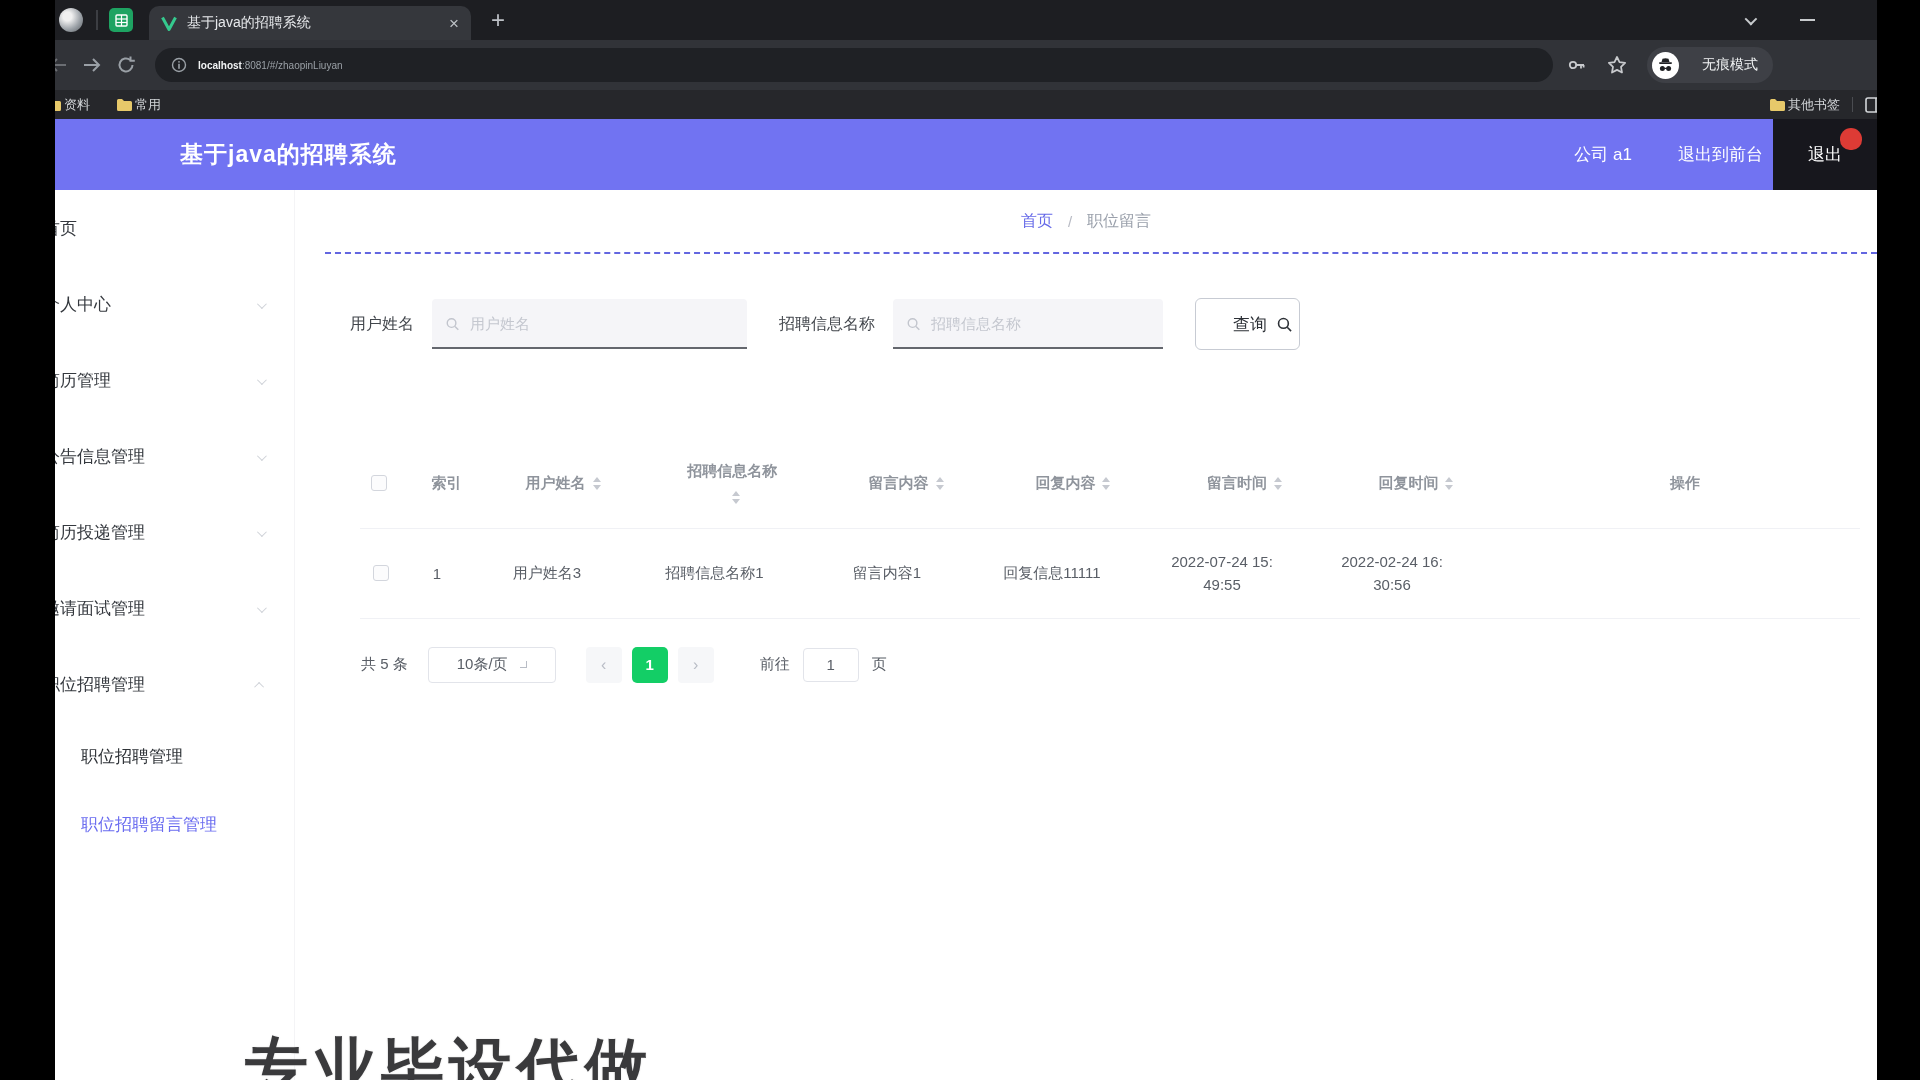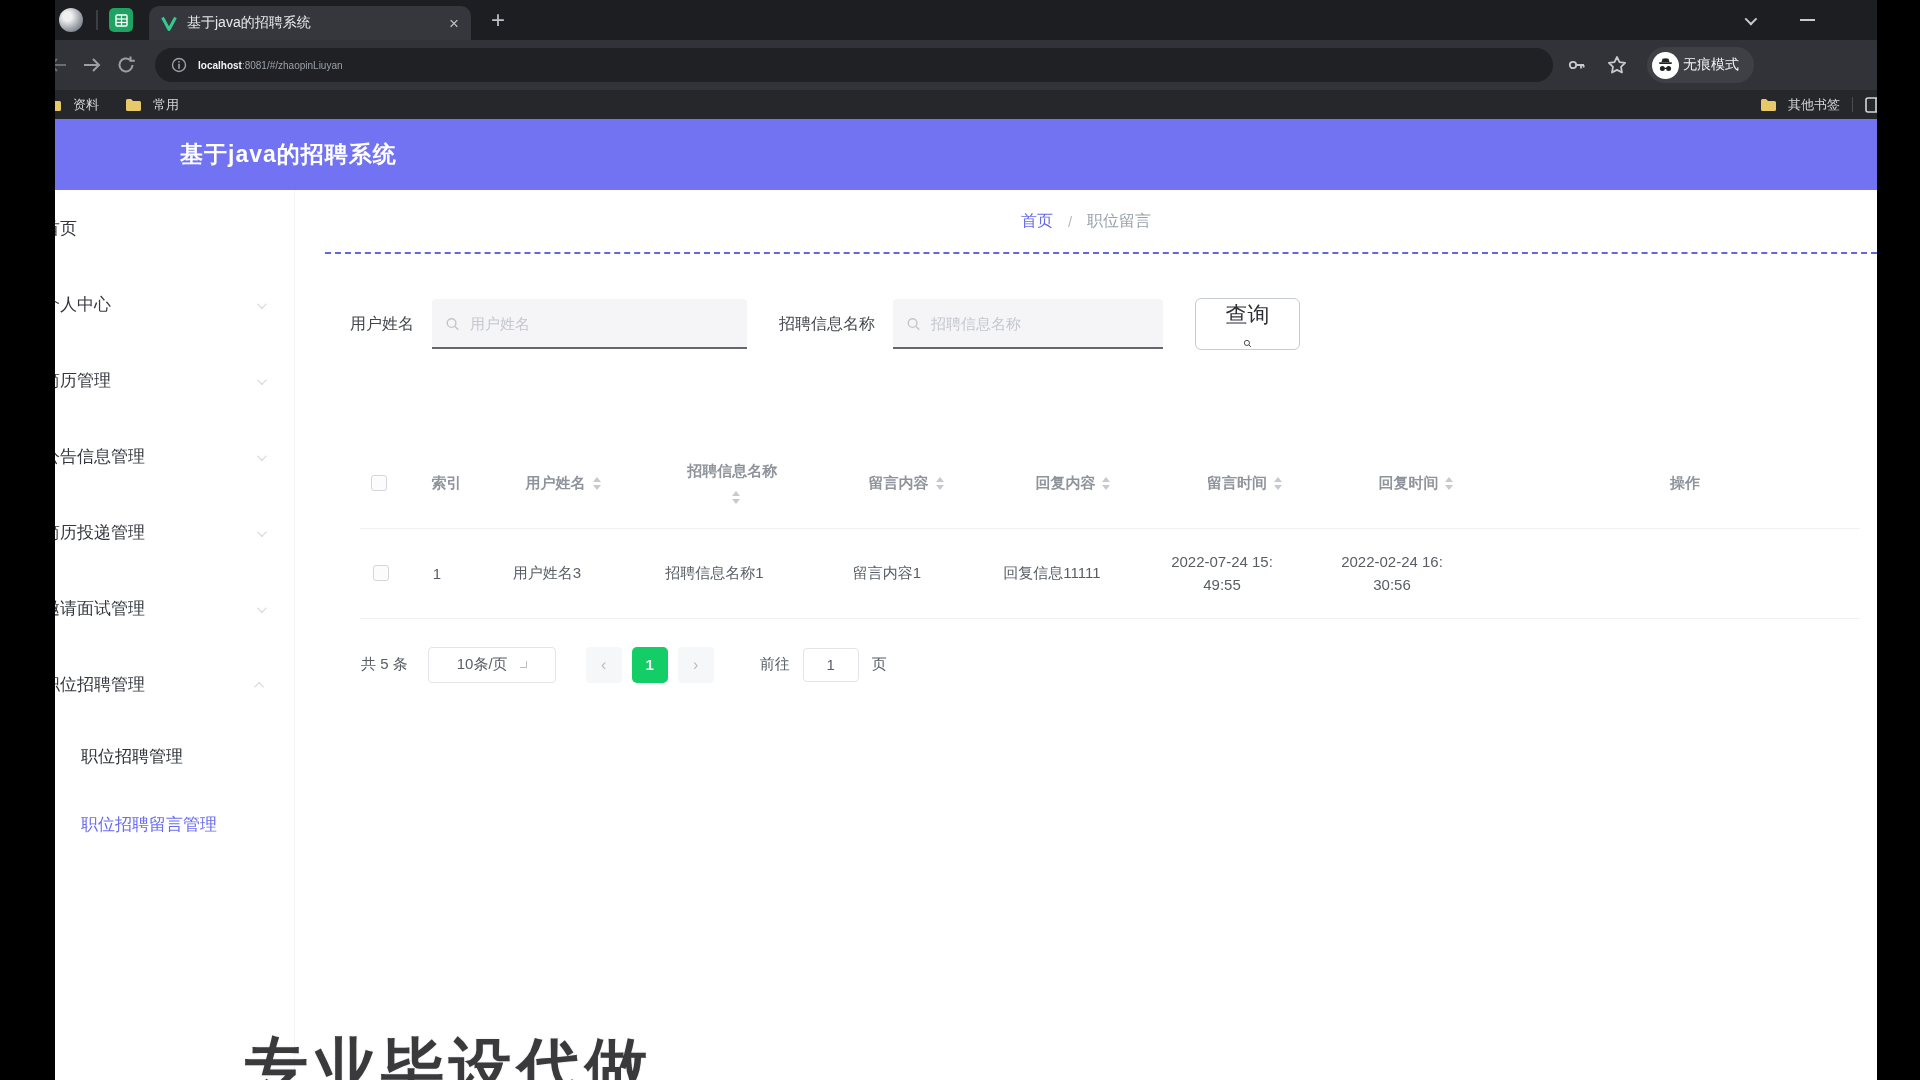--- a/index.html
+++ b/index.html
@@ -29,28 +29,28 @@
 
   
   .toolbar { position:absolute; top:40px; left:0; right:0; height:50px; background:#313338; display:flex; align-items:center; }
   .nav-ic { color:#9aa0a6; display:flex; align-items:center; justify-content:center; width:34px; height:34px; flex-shrink:0; }
   .nav-ic.back { margin-left:-14px; color:#6b6e73; }
   .url-pill { height:34px; width:1398px; border-radius:17px; background:#1f2125; margin-left:12px;
     display:flex; align-items:center; padding:0 16px; gap:11px; flex-shrink:0; }
   .url-text { font-size:10px; color:#9aa0a6; white-space:nowrap; }
   .url-text b { color:#f1f3f4; font-weight:700; }
   .omni-right { display:flex; align-items:center; margin-left:14px; gap:20px; color:#c8cacd; }
-  .incog { height:36px; border-radius:18px; background:#3e4046; display:flex; align-items:center; gap:4px; padding:0 15px 0 5px; }
+  .incog { height:36px; border-radius:18px; background:#3e4046; display:flex; align-items:center; gap:23px; padding:0 15px 0 5px; }
   .incog-circle { width:27px; height:27px; border-radius:50%; background:#fff; display:flex; align-items:center; justify-content:center; }
   .incog-label { color:#f1f3f4; font-size:14px; }
 
   
   .bookmarks { position:absolute; top:90px; left:0; right:0; height:29px; background:#26272b; display:flex; align-items:center;
     font-size:13px; color:#d3d6d9; }
-  .bm { display:flex; align-items:center; gap:11px;font-family:Liberation Serif, serif; }
+  .bm { display:flex; align-items:center; gap:2px;font-family:Liberation Serif, serif; }
   .bm-cut { margin-left:-10px; }
   .bm + .bm { margin-left:26px;align-items:center; }
   .bm-right { margin-left:auto; display:flex; align-items:center; gap:12px; margin-right:-6px; }
   .bm-sep { width:1px; height:15px; background:#4a4c51; }
 
   
   .appheader { position:absolute; top:119px; left:0; right:0; height:71px; background:#7173f2; display:flex; align-items:center; color:#fff; }
   .app-title { font-size:23px; font-weight:bold; margin-left:125px; letter-spacing:1px; }
   .hdr-right { margin-left:auto; display:flex; align-items:center; height:100%; font-size:17px; }
   .hdr-company { margin-right:46px; }
@@ -79,21 +79,21 @@
   .form-row { display:flex; align-items:center; margin:44px 0 0 55px; }
   .f-label { font-size:16px; color:#43474d; margin-right:18px; white-space:nowrap; }
   .f-wrap { position:relative; }
   .f-wrap .f-mag { position:absolute; left:13px; top:50%; transform:translateY(-50%); color:#c2c5cd; }
   .f-input { height:50px; background:#f5f5f8; border:none; border-bottom:2px solid #64676e; border-radius:4px 4px 0 0;
     padding:0 12px 0 38px; font-size:15px; color:#333; outline:none; font-family:inherit; }
   .f-input::placeholder { color:#c4c7cf; }
   .w1 { width:315px; margin-right:32px; }
   .w2 { width:270px; }
   .search-btn { margin-left:32px; width:105px; height:52px; background:#fff; border:1px solid #c7cbd3; border-radius:6px;
-    display:flex; align-items:center; justify-content:space-between; gap:9px; font-size:22px; color:#2c3036; cursor:pointer;flex-direction:column; }
+    display:flex; align-items:center; justify-content:flex-end; gap:9px; font-size:17px; color:#2c3036; cursor:pointer; }
 
   .table { margin:104px 0 0 65px; width:1500px; }
   .thead { display:flex; align-items:center; color:#8f949c; font-size:15px; font-weight:600;
     padding:8px 0 24px; border-bottom:1px solid #f0f1f5;gap:16px; }
   .trow { display:flex; align-items:center; color:#595e66; font-size:15px; padding:21px 0; border-bottom:1px solid #f0f1f5; }
   .cell { text-align:center; display:flex; align-items:center; justify-content:center; }
   .c0{width:42px;} .c1{width:70px;} .c2{width:150px;} .c3{width:185px;} .c4{width:160px;}
   .c5{width:170px;} .c6{width:170px;} .c7{width:170px;} .c8{width:383px;}
   .c3.stacked { flex-direction:column; gap:10px; }
   .timecell { flex-direction:column; line-height:1.55; }
@@ -228,20 +228,28 @@
       <div class="bm-sep"></div>
       <svg width="18" height="16" viewBox="0 0 18 16">
           <rect x="1" y="1" width="16" height="14" rx="2" fill="none" stroke="#d3d6d9" stroke-width="1.6"></rect>
           <line x1="11" y1="1" x2="11" y2="15" stroke="#d3d6d9" stroke-width="1.6"></line>
         </svg>
     </div>
   </div>
 
   <div class="appheader">
     <div class="app-title">基于java的招聘系统</div>
+    <div class="hdr-right">
+      <span class="hdr-company">公司 a1</span>
+      <span class="hdr-exitfront">退出到前台</span>
+      <div class="logout-block">
+        <div class="red-dot"></div>
+        <span>退出</span>
+      </div>
+    </div>
   </div>
 
   <div class="page">
 
     <div class="sidebar">
       <div class="side-item">
         <span class="lbl">首页</span>
       </div>
       <div class="side-item">
         <span class="lbl">个人中心</span>

